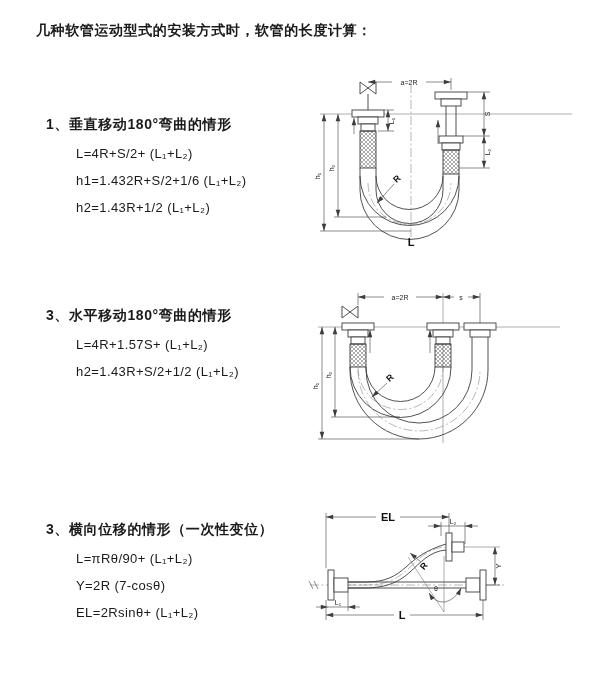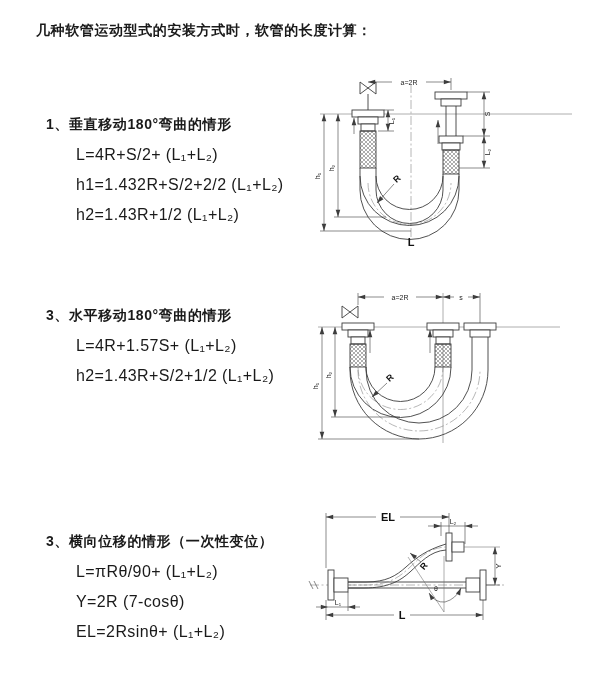--- a/index.html
+++ b/index.html
@@ -1,23 +1,23 @@
 <!DOCTYPE html>
 <html><head>
 <meta charset="utf-8">
 <style>
   html,body{margin:0;padding:0;}
   body{width:600px;height:675px;background:#ffffff;position:relative;overflow:hidden;
        font-family:"Liberation Sans","DejaVu Sans",sans-serif;color:#1a1a1a;}
   .page{position:absolute;inset:0;background:#fff;padding-left:10px;}
   .title{position:absolute;left:36px;top:22px;font-size:14px;font-weight:700;letter-spacing:.6px;}
   .section{position:absolute;left:0;}
-  #s1{top:116px}#s2{top:307px}#s3{top:533px}
+  #s1{top:116px}#s2{top:307px}#s3{top:521px}
   .sec-head{font-size:14px;font-weight:700;margin:0 0 0 46px;letter-spacing:.6px;}
-  .formula{font-size:16px;font-weight:400;margin:12px 0 0 76px;letter-spacing:.4px;}
+  .formula{font-size:13px;font-weight:400;margin:12px 0 0 76px;letter-spacing:.4px;}
   .diag{position:absolute;}
   #d1{left:308px;top:68px}#d2{left:308px;top:283px}#d3{left:298px;top:500px}
   svg{display:block}
   svg text{font-family:"Liberation Sans","DejaVu Sans",sans-serif;}
   .ln{fill:none;stroke:#3d3d3d;stroke-width:.9;}
   .lt{fill:none;stroke:#6b6b6b;stroke-width:.55;}
   .cl{fill:none;stroke:#7a7a7a;stroke-width:.55;stroke-dasharray:9 2.5 2 2.5;}
   .dim{fill:none;stroke:#3d3d3d;stroke-width:.6;}
   .fr{fill:#fff;stroke:#3d3d3d;stroke-width:.9;}
   text.dl{font-size:7px;fill:#1c1c1c;}
@@ -27,21 +27,21 @@
 </head>
 <body>
 
 <div class="page">
 
   <div class="title">几种软管运动型式的安装方式时，软管的长度计算：</div>
 
   <div class="section" id="s1">
     <p class="sec-head">1、垂直移动180°弯曲的情形</p>
     <p class="formula">L=4R+S/2+ (L₁+L₂)</p>
-    <p class="formula">h1=1.432R+S/2+2/2 (L₁+L₂)</p>
+    <p class="formula">h1=1.432R+S/2+1/6 (L₁+L₂)</p>
     <p class="formula">h2=1.43R+1/2 (L₁+L₂)</p>
   </div>
 
   <div class="section" id="s2">
     <p class="sec-head">3、水平移动180°弯曲的情形</p>
     <p class="formula">L=4R+1.57S+ (L₁+L₂)</p>
     <p class="formula">h2=1.43R+S/2+1/2 (L₁+L₂)</p>
   </div>
 
   <div class="section" id="s3">

